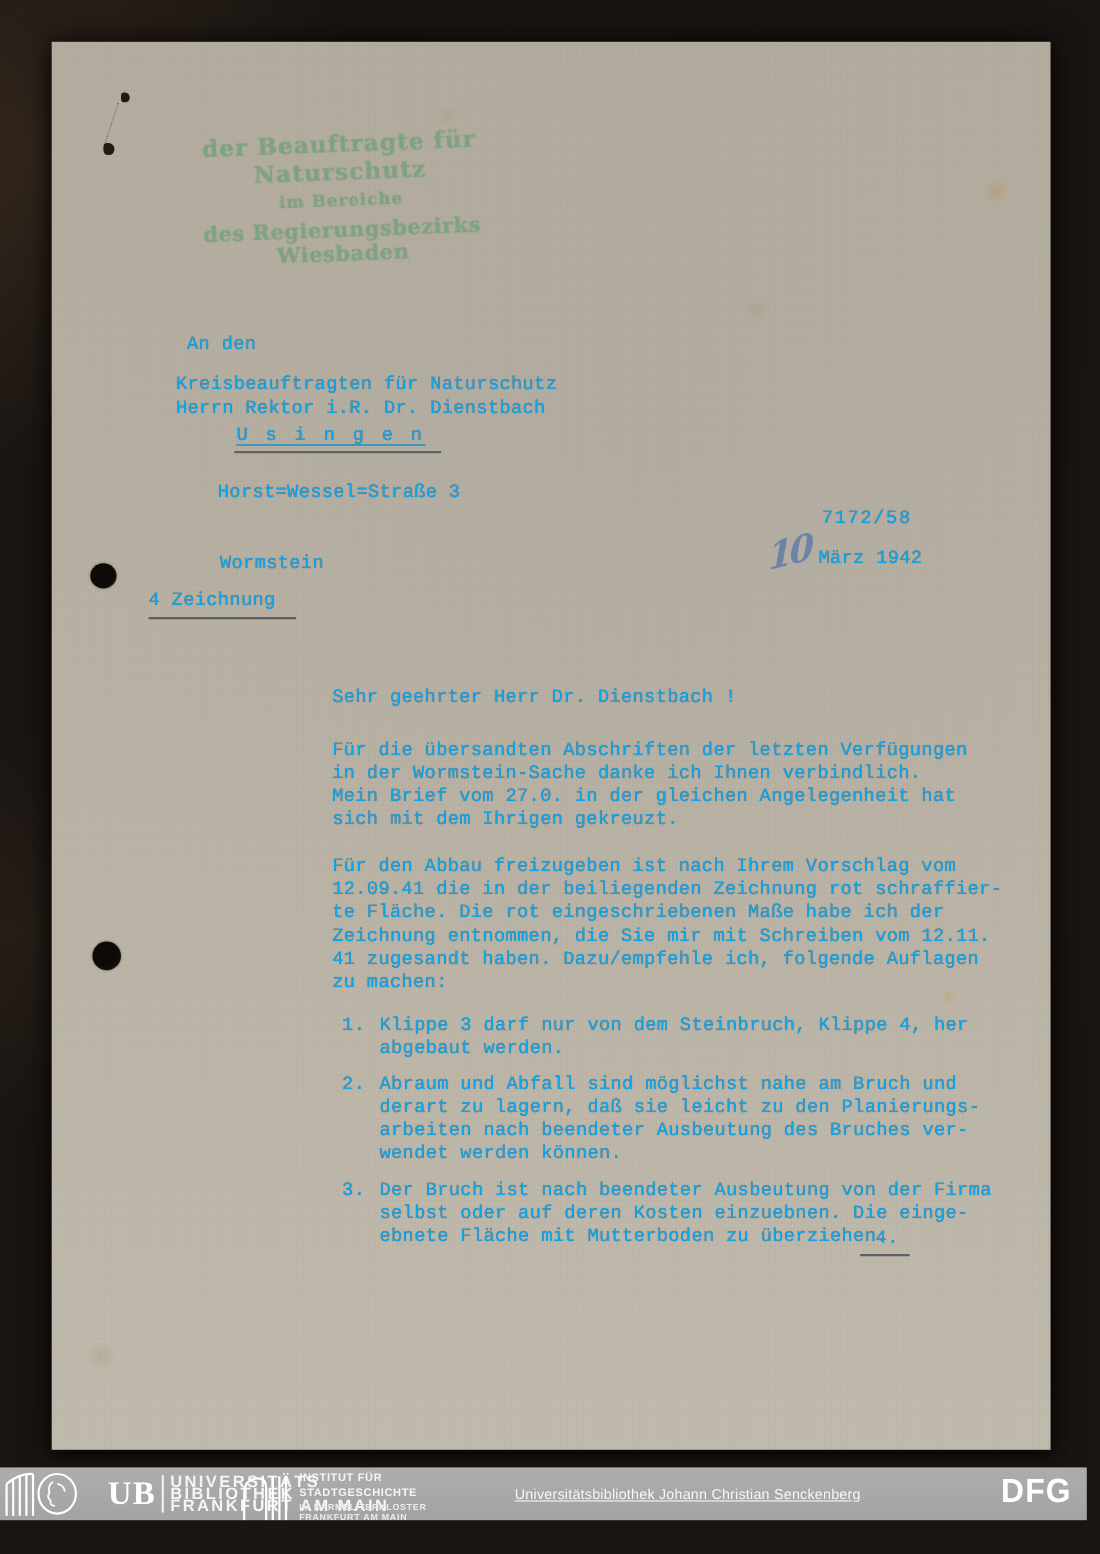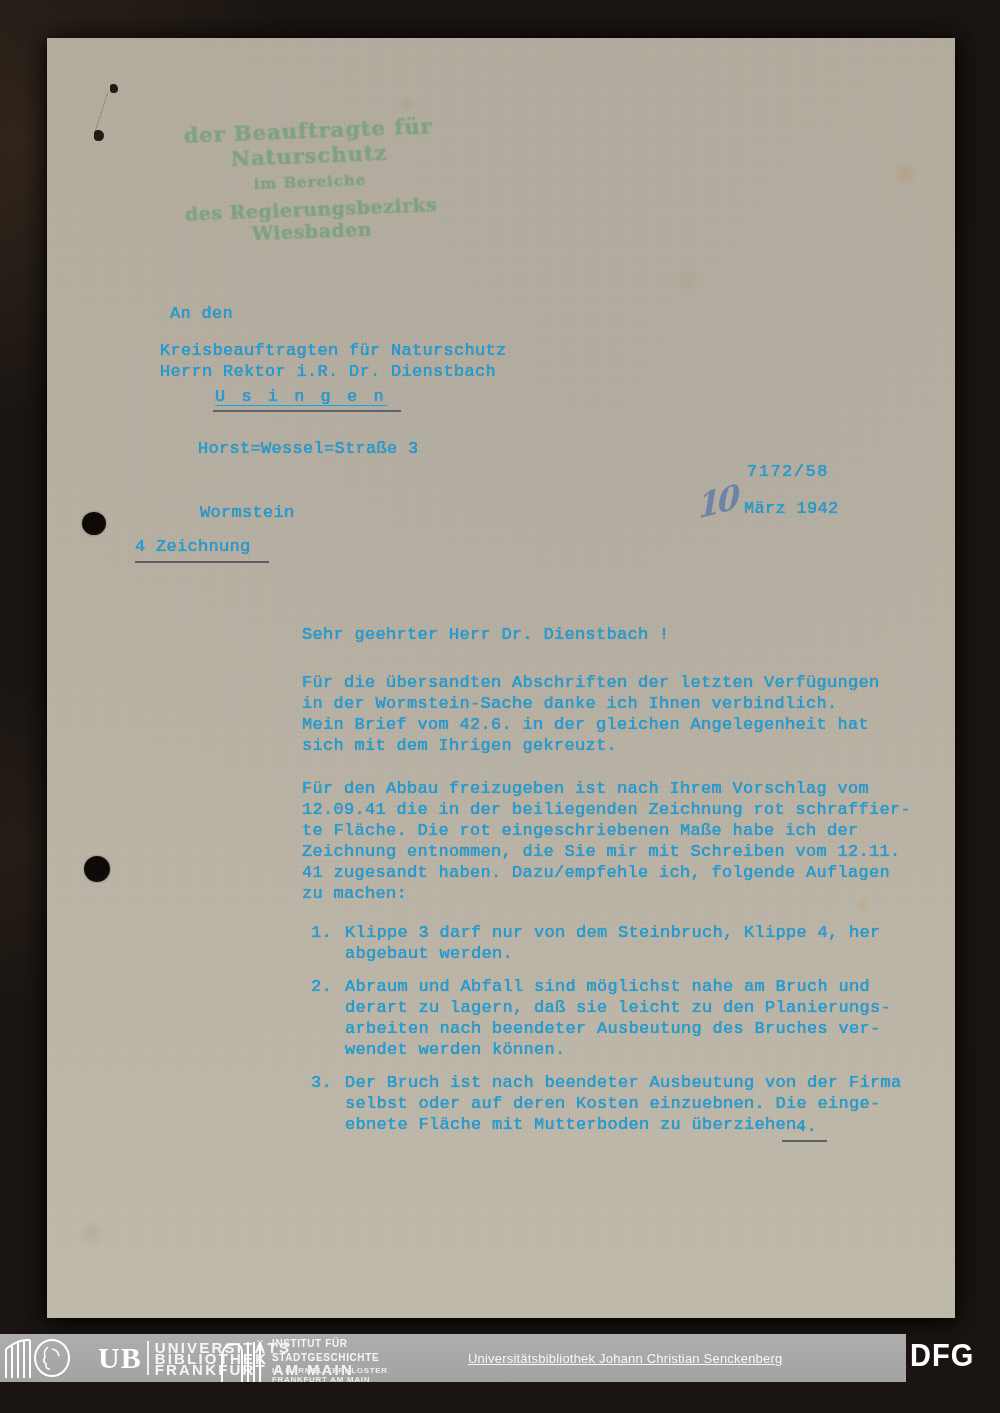--- a/index.html
+++ b/index.html
@@ -87,21 +87,21 @@
   .list-item{display:flex;margin-bottom:12px;}
   .item-number{width:34px;flex:0 0 34px;padding-left:9px;}
   .item-text{flex:1;}
   .page-marker{
     position:absolute;left:782px;top:1116px;
     border-bottom:2px solid rgba(75,81,90,0.85);padding:0 10px 3px 14px;
   }
 
   
   .footer-bar{
-    position:absolute;left:0;top:1334px;width:906px;height:48px;
+    position:absolute;left:0;top:1334px;width:988px;height:48px;
     background:linear-gradient(180deg,#adadad,#a3a3a3);
     color:#f5f5f5;
   }
   .ub-logo{position:absolute;left:4px;top:3px;display:flex;align-items:center;}
   .ub-monogram{
     font-family:"Liberation Serif",serif;font-weight:bold;font-size:30px;
     color:#fff;margin-left:2px;letter-spacing:1px;
   }
   .logo-divider{width:2px;height:34px;background:#f0f0f0;margin:0 6px 0 5px;}
   .wordmark{white-space:pre-line;font-weight:bold;}
@@ -158,21 +158,21 @@
 <div class="handwritten-day" style="color:#5d7aa8;">10</div>
 <div class="tw date-text">März 1942</div>
 
 <div class="tw subject-keyword">Wormstein</div>
 <div class="tw enclosure-note">4 Zeichnung</div>
 
 <div class="body-column">
   <div class="tw salutation">Sehr geehrter Herr Dr. Dienstbach !</div>
   <div class="tw para">Für die übersandten Abschriften der letzten Verfügungen
 in der Wormstein-Sache danke ich Ihnen verbindlich.
-Mein Brief vom 42.6. in der gleichen Angelegenheit hat
+Mein Brief vom 27.0. in der gleichen Angelegenheit hat
 sich mit dem Ihrigen gekreuzt.</div>
   <div class="tw para">Für den Abbau freizugeben ist nach Ihrem Vorschlag vom
 12.09.41 die in der beiliegenden Zeichnung rot schraffier-
 te Fläche. Die rot eingeschriebenen Maße habe ich der
 Zeichnung entnommen, die Sie mir mit Schreiben vom 12.11.
 41 zugesandt haben. Dazu/empfehle ich, folgende Auflagen
 zu machen:</div>
 
   <div class="list">
     <div class="list-item">

